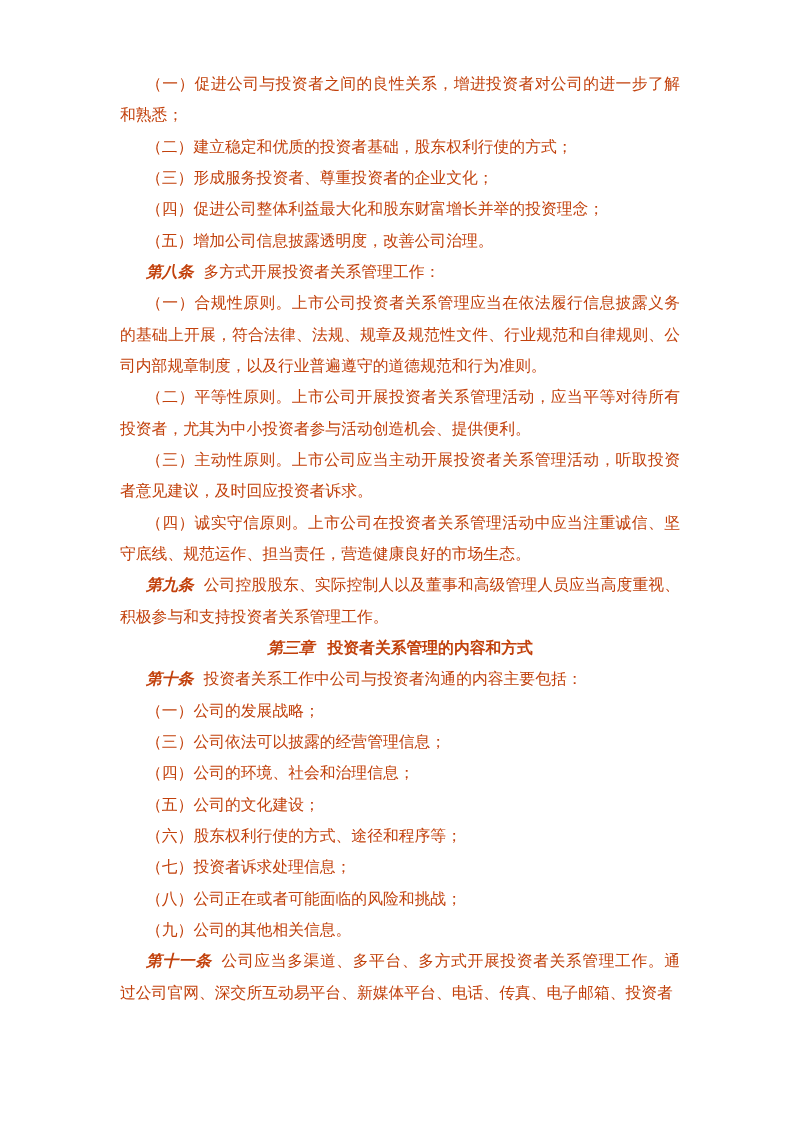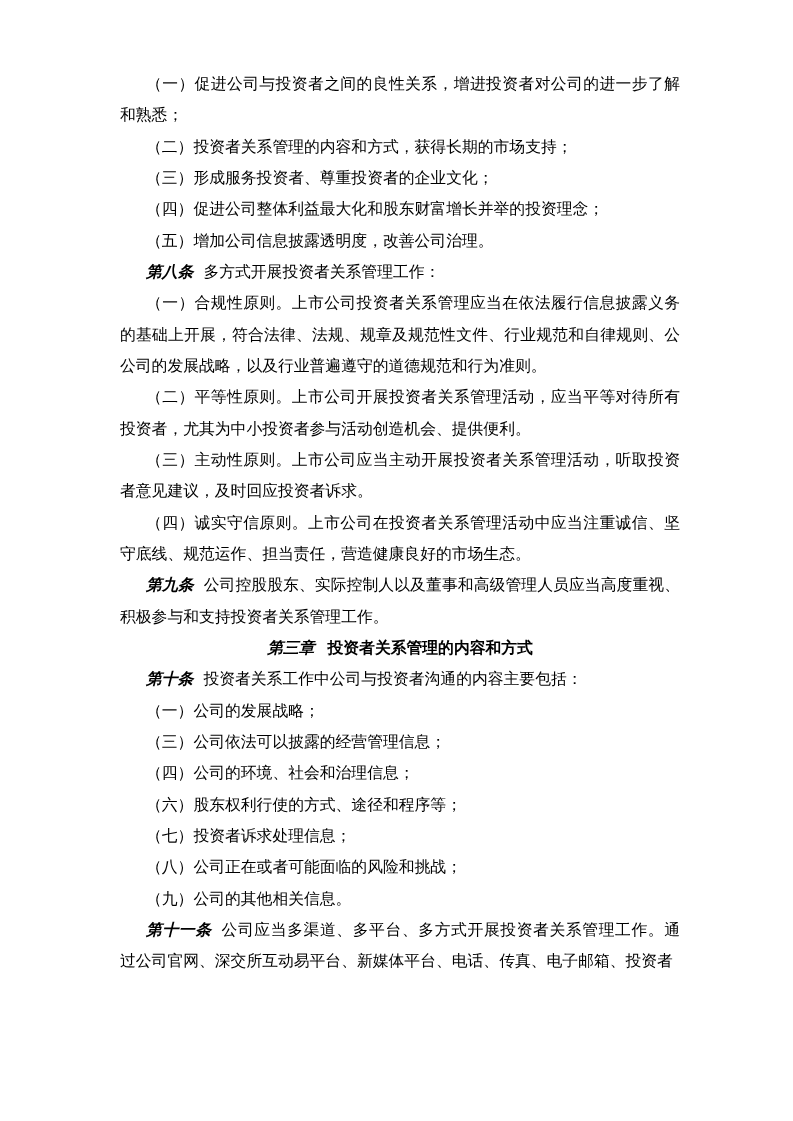--- a/index.html
+++ b/index.html
@@ -13,21 +13,21 @@
   .doc{
     position:absolute;
     left:120px;
     top:68px;
     width:560px;
   }
   .line{
     font-size:15.8px;
     line-height:31.33px;
     height:31.33px;
-    color:#000000;
+    color:#c2410c;
     text-align:justify;
     text-align-last:justify;
     white-space:nowrap;
     overflow:visible;
   }
   .line.end{
     text-align-last:left;
   }
   .line.indent{
     text-indent:26px;
@@ -45,40 +45,41 @@
   .line.center .artnum{
     margin-right:13px;
   }
 </style>
 </head>
 <body>
 
 <div class="doc" id="doc-root" style="color: rgb(26, 26, 26);">
     <div class="line indent">（一）促进公司与投资者之间的良性关系，增进投资者对公司的进一步了解</div>
     <div class="line end">和熟悉；</div>
-    <div class="line indent end">（二）投资者关系管理的内容和方式，获得长期的市场支持；</div>
+    <div class="line indent end">（二）建立稳定和优质的投资者基础，股东权利行使的方式；</div>
     <div class="line indent end">（三）形成服务投资者、尊重投资者的企业文化；</div>
     <div class="line indent end">（四）促进公司整体利益最大化和股东财富增长并举的投资理念；</div>
     <div class="line indent end">（五）增加公司信息披露透明度，改善公司治理。</div>
     <div class="line indent end"><span class="artnum">第八条</span><span>多方式开展投资者关系管理工作：</span></div>
     <div class="line indent">（一）合规性原则。上市公司投资者关系管理应当在依法履行信息披露义务</div>
     <div class="line">的基础上开展，符合法律、法规、规章及规范性文件、行业规范和自律规则、公</div>
-    <div class="line end">公司的发展战略，以及行业普遍遵守的道德规范和行为准则。</div>
+    <div class="line end">司内部规章制度，以及行业普遍遵守的道德规范和行为准则。</div>
     <div class="line indent">（二）平等性原则。上市公司开展投资者关系管理活动，应当平等对待所有</div>
     <div class="line end">投资者，尤其为中小投资者参与活动创造机会、提供便利。</div>
     <div class="line indent">（三）主动性原则。上市公司应当主动开展投资者关系管理活动，听取投资</div>
     <div class="line end">者意见建议，及时回应投资者诉求。</div>
     <div class="line indent">（四）诚实守信原则。上市公司在投资者关系管理活动中应当注重诚信、坚</div>
     <div class="line end">守底线、规范运作、担当责任，营造健康良好的市场生态。</div>
     <div class="line indent"><span class="artnum">第九条</span><span>公司控股股东、实际控制人以及董事和高级管理人员应当高度重视、</span></div>
     <div class="line end">积极参与和支持投资者关系管理工作。</div>
     <div class="line end center"><span class="artnum">第三章</span><span>投资者关系管理的内容和方式</span></div>
     <div class="line indent end"><span class="artnum">第十条</span><span>投资者关系工作中公司与投资者沟通的内容主要包括：</span></div>
     <div class="line indent end">（一）公司的发展战略；</div>
     <div class="line indent end">（三）公司依法可以披露的经营管理信息；</div>
     <div class="line indent end">（四）公司的环境、社会和治理信息；</div>
+    <div class="line indent end">（五）公司的文化建设；</div>
     <div class="line indent end">（六）股东权利行使的方式、途径和程序等；</div>
     <div class="line indent end">（七）投资者诉求处理信息；</div>
     <div class="line indent end">（八）公司正在或者可能面临的风险和挑战；</div>
     <div class="line indent end">（九）公司的其他相关信息。</div>
     <div class="line indent"><span class="artnum">第十一条</span><span>公司应当多渠道、多平台、多方式开展投资者关系管理工作。通</span></div>
     <div class="line end">过公司官网、深交所互动易平台、新媒体平台、电话、传真、电子邮箱、投资者</div>
   </div>
 
 </body></html>

